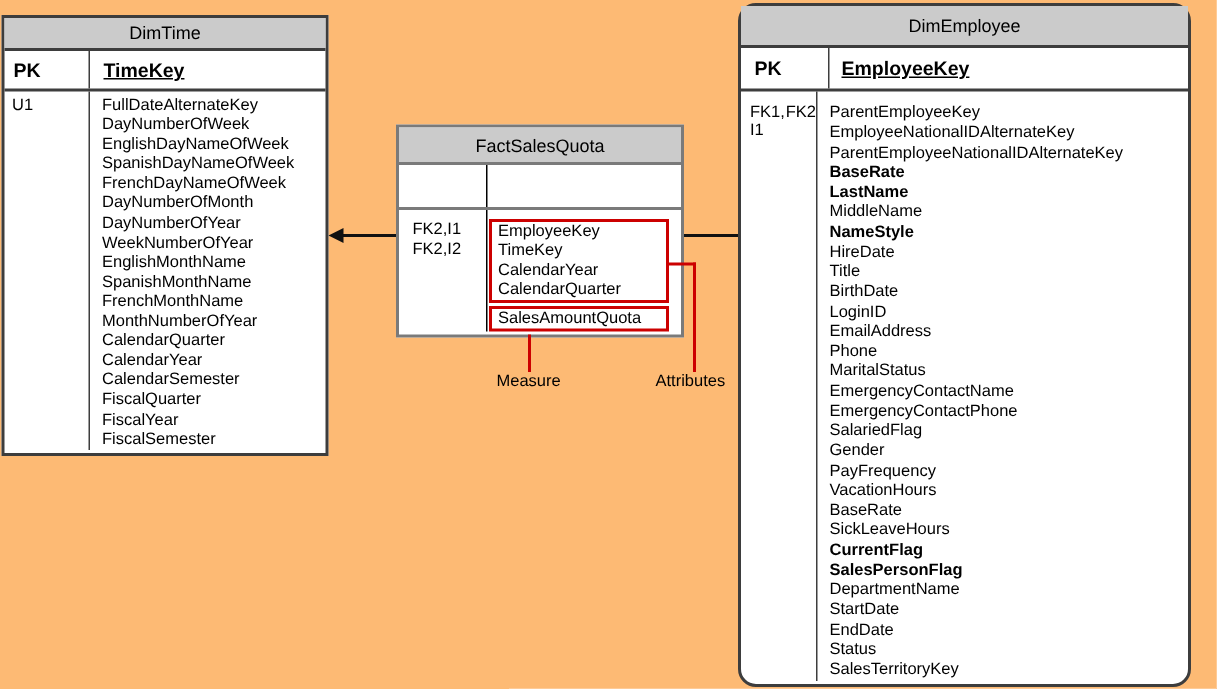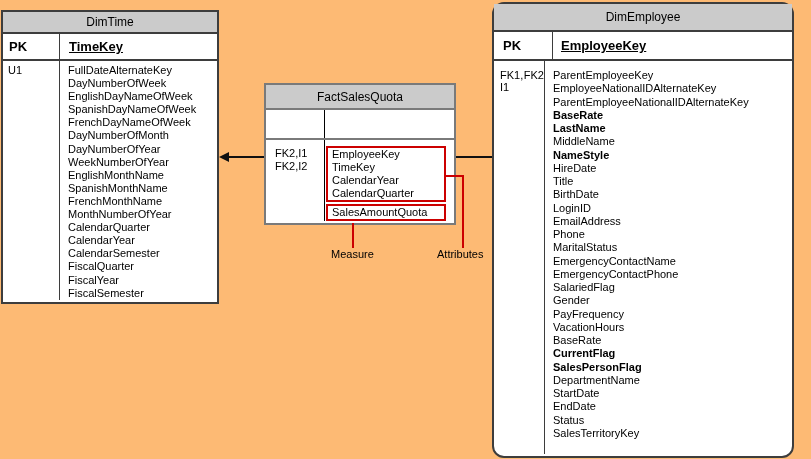--- a/index.html
+++ b/index.html
@@ -184,20 +184,21 @@
           <div class="fline">EmailAddress</div>
           <div class="fline">Phone</div>
           <div class="fline">MaritalStatus</div>
           <div class="fline">EmergencyContactName</div>
           <div class="fline">EmergencyContactPhone</div>
           <div class="fline">SalariedFlag</div>
           <div class="fline">Gender</div>
           <div class="fline">PayFrequency</div>
           <div class="fline">VacationHours</div>
           <div class="fline">BaseRate</div>
+          <div class="fline">SickLeaveHours</div>
           <div class="fline b">CurrentFlag</div>
           <div class="fline b">SalesPersonFlag</div>
           <div class="fline">DepartmentName</div>
           <div class="fline">StartDate</div>
           <div class="fline">EndDate</div>
           <div class="fline">Status</div>
           <div class="fline">SalesTerritoryKey</div>
         </div>
     </div>
   </div>

